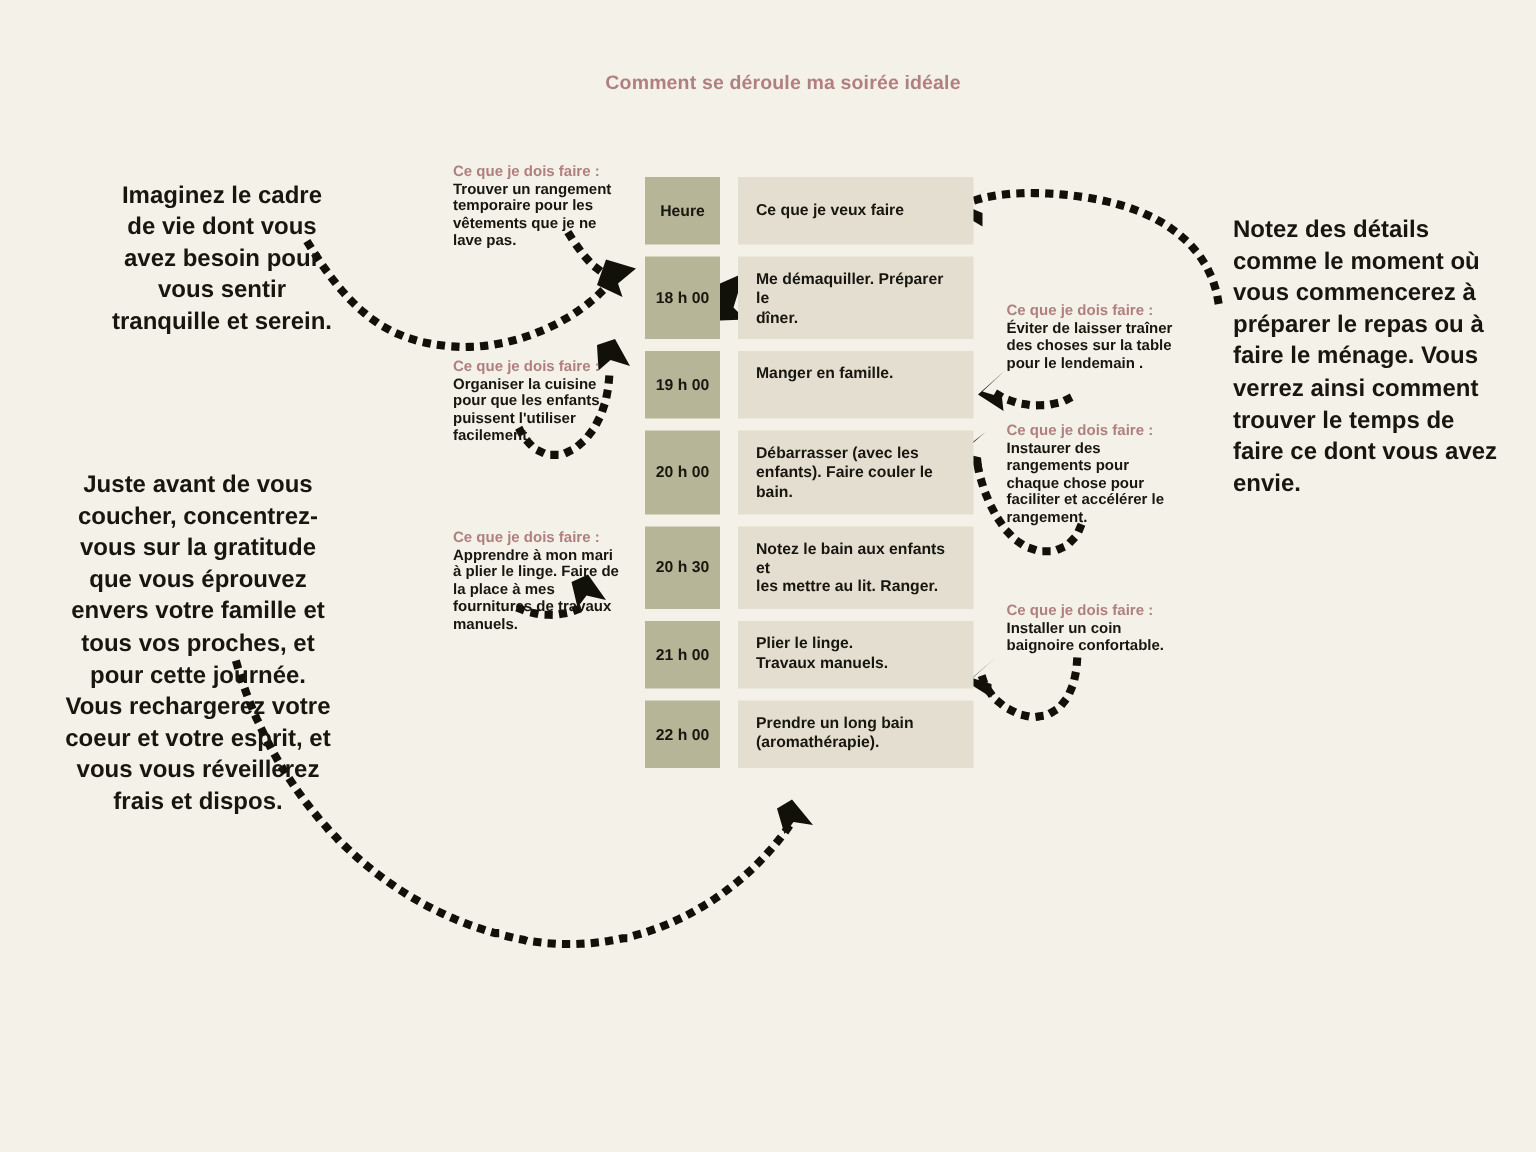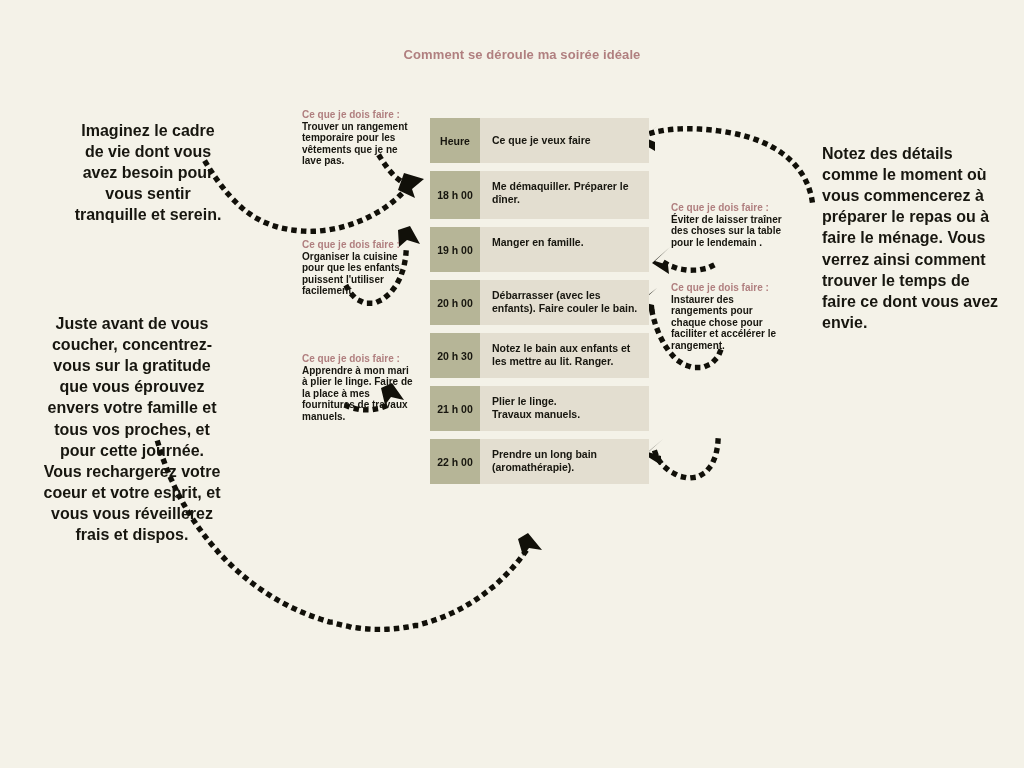--- a/index.html
+++ b/index.html
@@ -25,21 +25,21 @@
   .table{position:absolute;left:414px;top:118px;width:235px;}
   .row{display:flex;align-items:stretch;margin-bottom:8px;}
   .cell-time{
     width:50px;min-height:45px;background:#b6b597;
     display:flex;align-items:center;justify-content:center;
     color:#17160f;font-size:10.5px;font-weight:bold;
     flex:0 0 50px;
     margin-left:16px;
   }
   .cell-task{
-    flex:1;margin-left:0;background:#e3ded0;
+    flex:1;margin-left:12px;background:#e3ded0;
     min-height:45px;
     display:flex;align-items:flex-start;
     padding:9px 10px 8px 12px;
     box-sizing:border-box;
     color:#17160f;font-size:10.5px;font-weight:bold;line-height:1.22;
   }
   .row.header .cell-time{min-height:45px;}
   .row.header .cell-task{align-items:center;padding-top:0;padding-bottom:0;}
   .row.r18 .cell-time,.row.r18 .cell-task{min-height:48px;}
   .row.r19 .cell-time,.row.r19 .cell-task{min-height:45px;}
@@ -217,14 +217,18 @@
   </div>
 
   <div class="todo w-right" style="left:671px;top:202px;">
     <span class="lbl">Ce que je dois faire</span><span class="lbl"> : </span><span class="body">Éviter de laisser traîner des choses sur la table pour le lendemain  .</span>
   </div>
 
   <div class="todo w-right" style="left:671px;top:282px;">
     <span class="lbl">Ce que je dois faire</span><span class="lbl">  : </span><span class="body">Instaurer des rangements pour chaque chose pour faciliter et accélérer le rangement.</span>
   </div>
 
+  <div class="todo w-right" style="left:671px;top:402px;">
+    <span class="lbl">Ce que je dois faire</span><span class="lbl"> :</span>
+    <span class="body"> Installer un coin baignoire confortable.</span>
+  </div>
 
 </div>
 
 </body></html>

